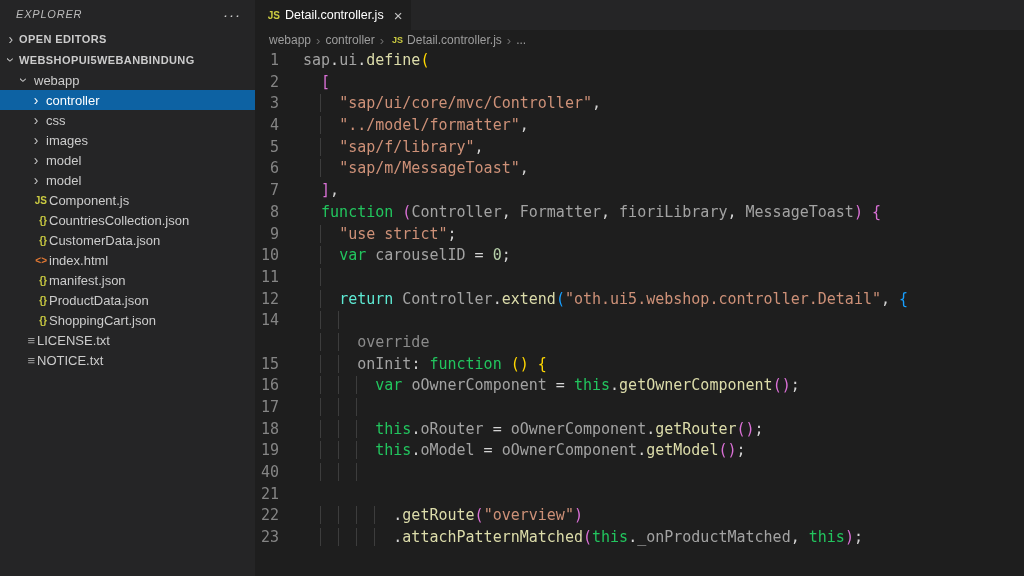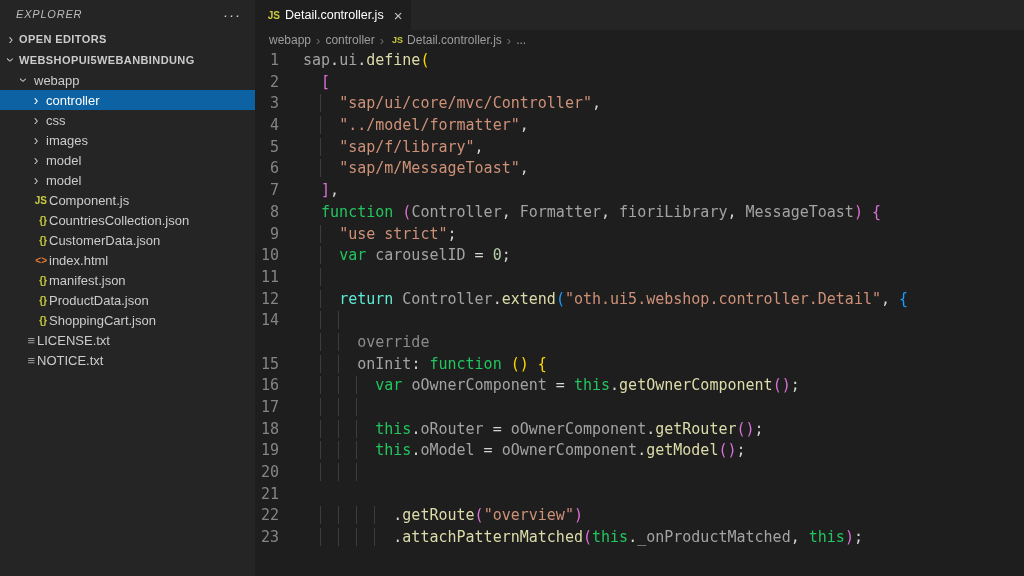--- a/index.html
+++ b/index.html
@@ -183,20 +183,20 @@
         <div class="code-line"><span class="gutter">10</span><span class="line-content"><span class="t-ind">    </span><span class="t-kw">var</span><span class="t-pl"> </span><span class="t-id">carouselID</span><span class="t-pl"> = </span><span class="t-num">0</span><span class="t-pl">;</span></span></div>
         <div class="code-line"><span class="gutter">11</span><span class="line-content"><span class="t-ind">    </span></span></div>
         <div class="code-line"><span class="gutter">12</span><span class="line-content"><span class="t-ind">    </span><span class="t-ctl">return</span><span class="t-pl"> </span><span class="t-id">Controller</span><span class="t-pl">.</span><span class="t-fn">extend</span><span class="t-b3">(</span><span class="t-str">"oth.ui5.webshop.controller.Detail"</span><span class="t-pl">, </span><span class="t-b3">{</span></span></div>
         <div class="code-line"><span class="gutter">14</span><span class="line-content"><span class="t-ind">      </span></span></div>
         <div class="code-line"><span class="gutter"></span><span class="line-content"><span class="t-ind">      </span><span class="t-hint">override</span></span></div>
         <div class="code-line"><span class="gutter">15</span><span class="line-content"><span class="t-ind">      </span><span class="t-id">onInit</span><span class="t-pl">: </span><span class="t-kw">function</span><span class="t-pl"> </span><span class="t-b1">()</span><span class="t-pl"> </span><span class="t-b1">{</span></span></div>
         <div class="code-line"><span class="gutter">16</span><span class="line-content"><span class="t-ind">        </span><span class="t-kw">var</span><span class="t-pl"> </span><span class="t-id">oOwnerComponent</span><span class="t-pl"> = </span><span class="t-kw">this</span><span class="t-pl">.</span><span class="t-fn">getOwnerComponent</span><span class="t-b2">()</span><span class="t-pl">;</span></span></div>
         <div class="code-line"><span class="gutter">17</span><span class="line-content"><span class="t-ind">        </span></span></div>
         <div class="code-line"><span class="gutter">18</span><span class="line-content"><span class="t-ind">        </span><span class="t-kw">this</span><span class="t-pl">.</span><span class="t-id">oRouter</span><span class="t-pl"> = </span><span class="t-id">oOwnerComponent</span><span class="t-pl">.</span><span class="t-fn">getRouter</span><span class="t-b2">()</span><span class="t-pl">;</span></span></div>
         <div class="code-line"><span class="gutter">19</span><span class="line-content"><span class="t-ind">        </span><span class="t-kw">this</span><span class="t-pl">.</span><span class="t-id">oModel</span><span class="t-pl"> = </span><span class="t-id">oOwnerComponent</span><span class="t-pl">.</span><span class="t-fn">getModel</span><span class="t-b2">()</span><span class="t-pl">;</span></span></div>
-        <div class="code-line"><span class="gutter">20</span><span class="line-content"><span class="t-ind">        </span></span></div>
+        <div class="code-line"><span class="gutter">40</span><span class="line-content"><span class="t-ind">        </span></span></div>
         <div class="code-line"><span class="gutter">21</span></div>
         <div class="code-line"><span class="gutter">22</span><span class="line-content"><span class="t-ind">          </span><span class="t-pl">.</span><span class="t-fn">getRoute</span><span class="t-b2">(</span><span class="t-str">"overview"</span><span class="t-b2">)</span></span></div>
         <div class="code-line"><span class="gutter">23</span><span class="line-content"><span class="t-ind">          </span><span class="t-pl">.</span><span class="t-fn">attachPatternMatched</span><span class="t-b2">(</span><span class="t-kw">this</span><span class="t-pl">.</span><span class="t-id">_onProductMatched</span><span class="t-pl">, </span><span class="t-kw">this</span><span class="t-b2">)</span><span class="t-pl">;</span></span></div>
       </div>
   </main>
 
 </div>
 
 </body></html>

